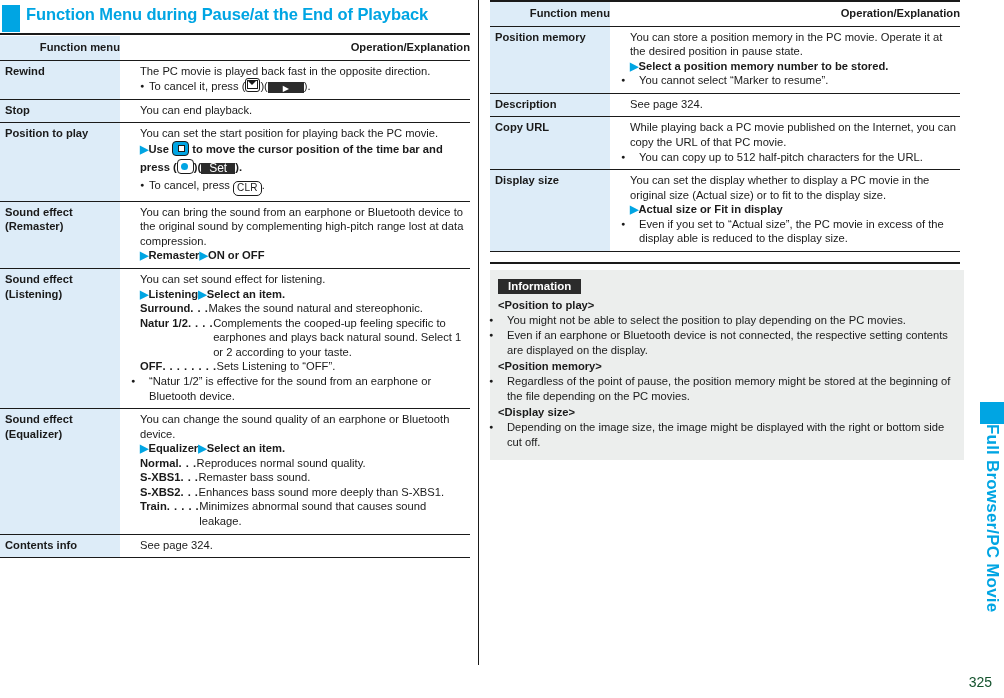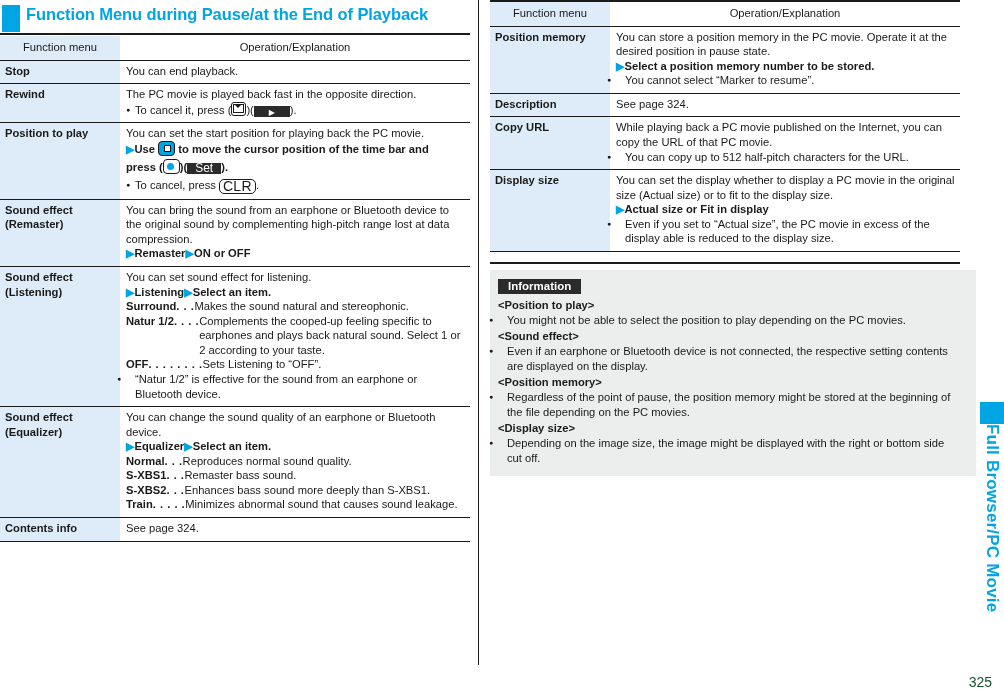--- a/index.html
+++ b/index.html
@@ -21,22 +21,22 @@
   .sec-title{position:absolute;left:0;top:5px;width:478px;height:27px;}
   .sec-title .accent{position:absolute;left:2px;top:0;width:18px;height:27px;background:#00a5e3;}
   .sec-title .ttl{position:absolute;left:26px;top:0px;font-size:16.5px;font-weight:bold;color:#00a5e3;
     letter-spacing:-0.1px;white-space:nowrap;}
   .sec-rule{position:absolute;left:0;top:33px;width:470px;height:2px;background:#1a1a1a;}
 
   
   table.fm{border-collapse:collapse;table-layout:fixed;font-size:11.2px;line-height:1.30;}
   table.fm td{vertical-align:top;padding:3px 0 5px 0;}
   table.fm .cmenu{background:#ddecf8;padding-left:5px;padding-right:4px;font-weight:bold;}
-  table.fm .cexp{padding-left:6px;padding-right:4px;background:#ffffff;}
-  table.fm tr.hdr td{font-weight:normal;text-align:center;padding:4px 0 5px 0;}
+  table.fm .cexp{padding-left:20px;padding-right:4px;background:#ffffff;}
+  table.fm tr.hdr td{font-weight:bold;text-align:right;padding:4px 0 5px 0;}
   table.fm tr.hdr td.cmenu{background:#ddecf8;}
   .rowline td{border-top:1px solid #1a1a1a;}
   .hdrline td{border-bottom:1px solid #1a1a1a;}
   .botline td{border-bottom:1px solid #1a1a1a;}
 
   .tbl-left{position:absolute;left:0;top:36px;width:470px;}
   .tbl-right{position:absolute;left:4px;top:0px;width:470px;}
   .tbl-right-top{position:absolute;left:4px;top:0;width:470px;height:2px;background:#1a1a1a;}
 
   
@@ -54,38 +54,38 @@
   
   .key{display:inline-block;border:1.4px solid #1a1a1a;border-radius:5px;
     padding:0 4px;line-height:12px;height:13px;font-size:9.5px;vertical-align:-2px;
     font-weight:normal;background:#fff;}
   .key-mail{width:13px;height:12px;border-radius:3px;padding:0;position:relative;vertical-align:-2px;
     display:inline-block;border:1.4px solid #1a1a1a;background:#fff;}
   .key-mail::after{content:"";position:absolute;left:1px;top:1px;width:9px;height:7px;
     border:1px solid #1a1a1a;}
   .key-mail::before{content:"";position:absolute;left:1.5px;top:1.5px;width:0;height:0;
     border-left:4.5px solid transparent;border-right:4.5px solid transparent;border-top:4px solid #1a1a1a;z-index:2;}
-  .key-clr{font-size:14px;letter-spacing:0.3px;padding:0 3px;}
+  .key-clr{font-size:10px;letter-spacing:0.3px;padding:0 3px;}
   .softkey{display:inline-block;background:#2b2b2b;color:#fff;font-size:12px;
     min-width:34px;text-align:center;line-height:11px;height:11px;vertical-align:-1px;
     font-weight:normal;}
   .softkey.play{position:relative;min-width:36px;}
   .softkey.play::after{content:"\25B6";font-size:8px;color:#fff;}
   .key-nav{display:inline-block;width:15px;height:13px;border:1.4px solid #1a1a1a;border-radius:4px;
     background:#00a5e3;position:relative;vertical-align:-3px;}
   .key-nav::after{content:"";position:absolute;left:4.5px;top:3.2px;width:5px;height:5px;
     border:1.2px solid #1a1a1a;background:#fff;}
   .key-ctr{display:inline-block;width:15px;height:13px;border:1.4px solid #1a1a1a;border-radius:4px;
     background:#fff;position:relative;vertical-align:-3px;}
   .key-ctr::after{content:"";position:absolute;left:3.6px;top:2.6px;width:7px;height:7px;
     border-radius:50%;background:#00a5e3;}
   .paren{font-size:11.2px;}
 
   
-  .infobox{position:absolute;left:4px;width:470px;background:#eceeed;padding:6px 16px 10px 0;}
+  .infobox{position:absolute;left:4px;width:470px;background:#eceeed;padding:6px 4px 10px 0;}
   .info-hdr{display:inline-block;background:#2b2b2b;color:#ffffff;font-weight:bold;
     font-size:11.5px;padding:1px 10px 2px 10px;margin-left:8px;}
   .info-body{padding:3px 8px 0 8px;font-size:11.2px;line-height:1.34;}
   .info-body .sub{font-weight:bold;display:block;margin-top:1px;}
   .info-body .p{display:block;padding-left:9px;text-indent:-9px;}
   .info-rule{position:absolute;left:4px;width:470px;height:2px;background:#1a1a1a;}
 
   
   .edge-tab{position:absolute;right:0;top:402px;width:24px;height:22px;background:#00a5e3;}
   .edge-label{position:absolute;right:2px;top:424px;width:22px;height:240px;
@@ -113,33 +113,33 @@
         </colgroup>
 
       <tbody>
           <tr class="hdr hdrline">
         <td class="cmenu">Function menu</td>
         <td class="cexp">Operation/Explanation</td>
       </tr>
 
 
       <tr class="rowline">
-        <td class="cmenu">Stop</td>
-        <td class="cexp">
-          <span class="ln">You can end playback.</span>
-        </td>
-      </tr>
-
-      <tr class="rowline">
         <td class="cmenu">Rewind</td>
         <td class="cexp">
           <span class="ln">The PC movie is played back fast in the opposite direction.</span>
           <span class="ln"><span class="bullet"></span><span>To cancel it, press</span>
             <span class="paren">(</span><span class="key-mail"></span><span class="paren">)(</span><span class="softkey play"></span><span class="paren">).</span>
           </span>
+        </td>
+      </tr>
+
+      <tr class="rowline">
+        <td class="cmenu">Stop</td>
+        <td class="cexp">
+          <span class="ln">You can end playback.</span>
         </td>
       </tr>
 
       <tr class="rowline">
         <td class="cmenu">Position to play</td>
         <td class="cexp">
           <span class="ln">You can set the start position for playing back the PC movie.</span>
           <span class="ln b" style="line-height:1.55">
             <span class="arrow"></span><span>Use</span>
             <span class="key-nav"></span>
@@ -290,21 +290,20 @@
     </tbody>
       </table>
 
     <div class="info-rule" style="top:262px"></div>
     <div class="infobox" style="top:270px">
       <div class="info-hdr">Information</div>
       <div class="info-body">
         <span class="sub">&lt;Position to play&gt;</span>
         <span class="p"><span class="bullet"></span><span>You might not be able to select the position to play depending on the PC movies.</span></span>
 
-        <span class="sub">&lt;Sound effect&gt;</span>
         <span class="p"><span class="bullet"></span><span>Even if an earphone or Bluetooth device is not connected, the respective setting contents are displayed on the display.</span></span>
 
         <span class="sub">&lt;Position memory&gt;</span>
         <span class="p"><span class="bullet"></span><span>Regardless of the point of pause, the position memory might be stored at the beginning of the file depending on the PC movies.</span></span>
 
         <span class="sub">&lt;Display size&gt;</span>
         <span class="p"><span class="bullet"></span><span>Depending on the image size, the image might be displayed with the right or bottom side cut off.</span></span>
       </div>
     </div>
   </div>

